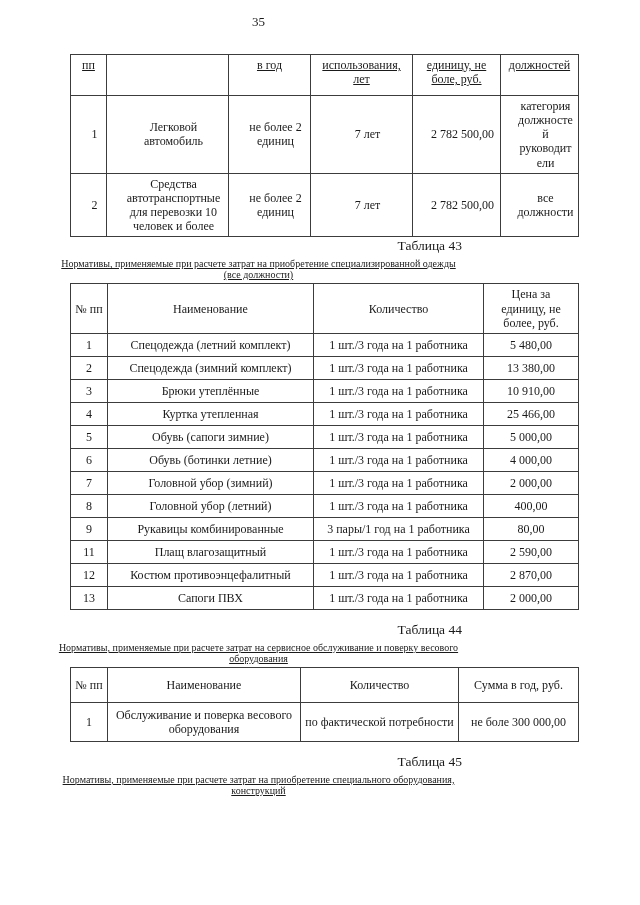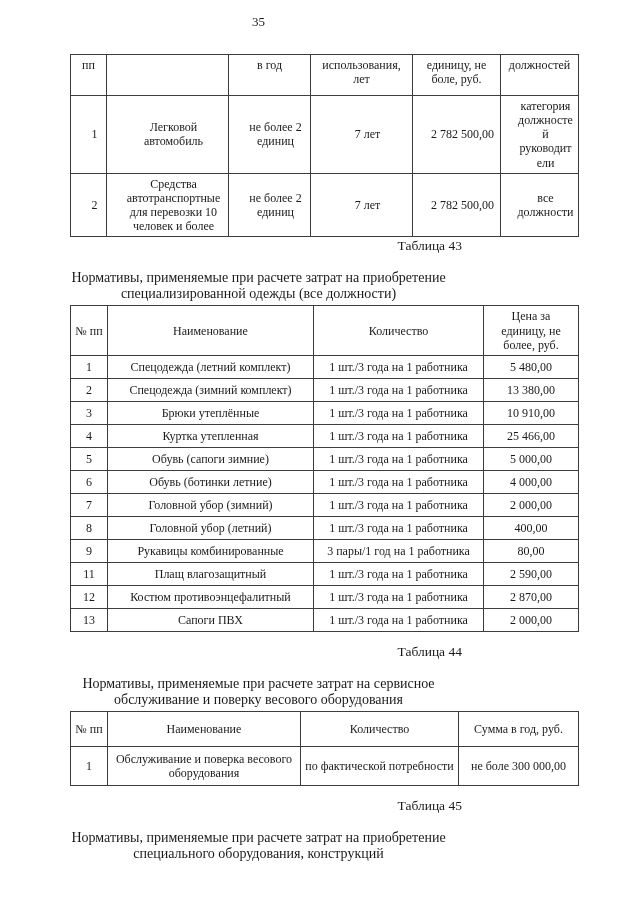--- a/index.html
+++ b/index.html
@@ -35,44 +35,45 @@
     line-height: 1.18;
   }
   td, th {
     border: 1px solid #3c3c3c;
     text-align: center;
     vertical-align: middle;
     padding: 3px 4px;
     font-weight: normal;
     word-wrap: break-word;
   }
-  .cont-table th { vertical-align: top; height: 34px; }
+  .cont-table th { vertical-align: top; height: 34px; text-decoration: underline; }
   .cont-table td { height: 38px; padding-left: 16px; }
   .cont-table tr.row2 td { height: 52px; }
   .t43 th { height: 28px; }
   .t43 td { height: 16px; }
   .t44 th { height: 28px; }
   .t44 td { height: 32px; }
   .body-paragraph {
     font-size: 13.5px;
     line-height: 1.42;
     text-align: justify;
     text-indent: 32px;
     margin: 5px 0 0 0;
   }
   .table-caption {
     font-size: 13.5px;
     text-align: right;
     margin-top: 12px;
     padding-right: 3px;
   }
   .table-title {
-    font-size: 14px;
+    font-size: 10px;
     text-align: center;
-    margin: 16px auto 3px auto;
+    margin: 4px auto 3px auto;
+    text-decoration: underline;
   }
   .title-43 { max-width: 440px; }
   .title-44 { max-width: 535px; }
   .title-45 { max-width: 535px; }
 </style>
 </head>
 <body>
 
 <div class="page">
 

